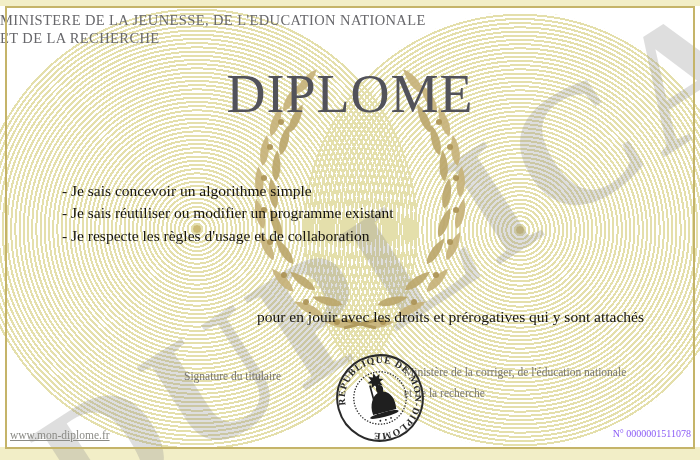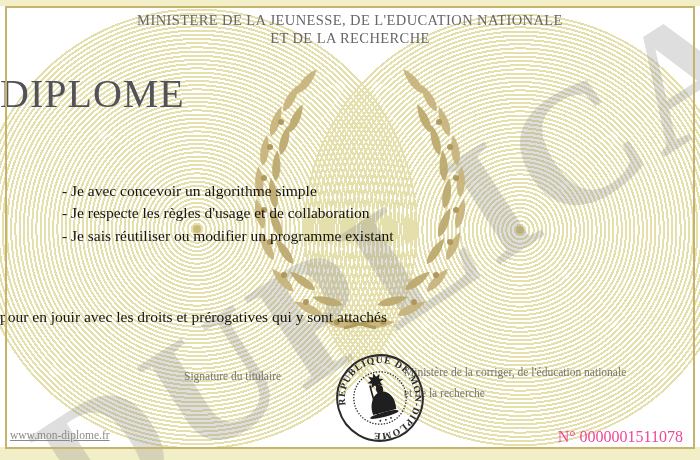--- a/index.html
+++ b/index.html
@@ -29,33 +29,33 @@
   .watermark{
     position:absolute;left:55px;top:485px;z-index:2;
     transform:rotate(-33deg);transform-origin:0 0;
     font-size:170px;font-weight:bold;letter-spacing:6px;
     color:rgba(145,145,145,0.30);white-space:nowrap;line-height:0;
   }
   .wreath{position:absolute;left:240px;top:70px;z-index:3;}
   
   .txt{position:absolute;z-index:4;}
   .header{
-    left:0;top:11px;width:700px;text-align:center;
+    left:0;top:11px;width:700px;
     font-size:14.5px;line-height:18px;color:#67676b;letter-spacing:.4px;
   }
   .title{
-    left:0;top:71px;width:700px;text-align:left;
-    font-size:40px;line-height:46px;color:#52525a;letter-spacing:1px;
+    left:0;top:71px;width:700px;text-align:center;
+    font-size:54px;line-height:46px;color:#52525a;letter-spacing:1px;
   }
   .skills{left:62px;top:180px;font-size:15.5px;line-height:22.3px;color:#15130f;}
-  .grant{left:0;top:308px;width:600px;text-align:left;font-size:15.5px;color:#15130f;}
+  .grant{left:0;top:308px;width:600px;text-align:right;font-size:15.5px;color:#15130f;padding-left:44px;}
   .sig-label{left:160px;top:370px;font-size:11.5px;color:#77756e;padding-left:24px;}
   .ministry{left:404px;top:362px;width:270px;font-size:11.5px;line-height:20.5px;color:#77756e;}
   .footer-url{left:10px;top:429px;font-size:11.5px;color:#8b8b86;text-decoration:underline;}
-  .footer-serial{right:17px;top:428px;font-size:16px;color:#ec4899;z-index:7;}
+  .footer-serial{right:9px;top:428px;font-size:10px;color:#8b5cf6;z-index:7;}
   .seal{position:absolute;left:334px;top:352px;z-index:5;}
 </style>
 </head>
 <body>
 
 <div class="page">
 
   <div class="rosette left"></div>
   <div class="rosette right"></div>
   <div class="rosette-dot left"></div>
@@ -108,23 +108,23 @@
   <div class="txt header">
     <div>MINISTERE DE LA JEUNESSE, DE L'EDUCATION NATIONALE</div>
     <div>ET DE LA RECHERCHE</div>
   </div>
 
   <div class="txt title">
     <div>DIPLOME</div>
   </div>
 
   <div class="txt skills">
-    <div>- Je avec concevoir un algorithme simple</div>
+    <div>- Je sais concevoir un algorithme simple</div>
+    <div>- Je sais réutiliser ou modifier un programme existant</div>
     <div>- Je respecte les règles d'usage et de collaboration</div>
-    <div>- Je sais réutiliser ou modifier un programme existant</div>
   </div>
 
   <div class="txt grant">pour en jouir avec les droits et prérogatives qui y sont attachés</div>
 
   <div class="txt sig-label">Signature du titulaire</div>
 
   <div class="txt ministry">
     <div>Ministère de la corriger, de l'éducation nationale</div>
     <div>et de la recherche</div>
   </div>

